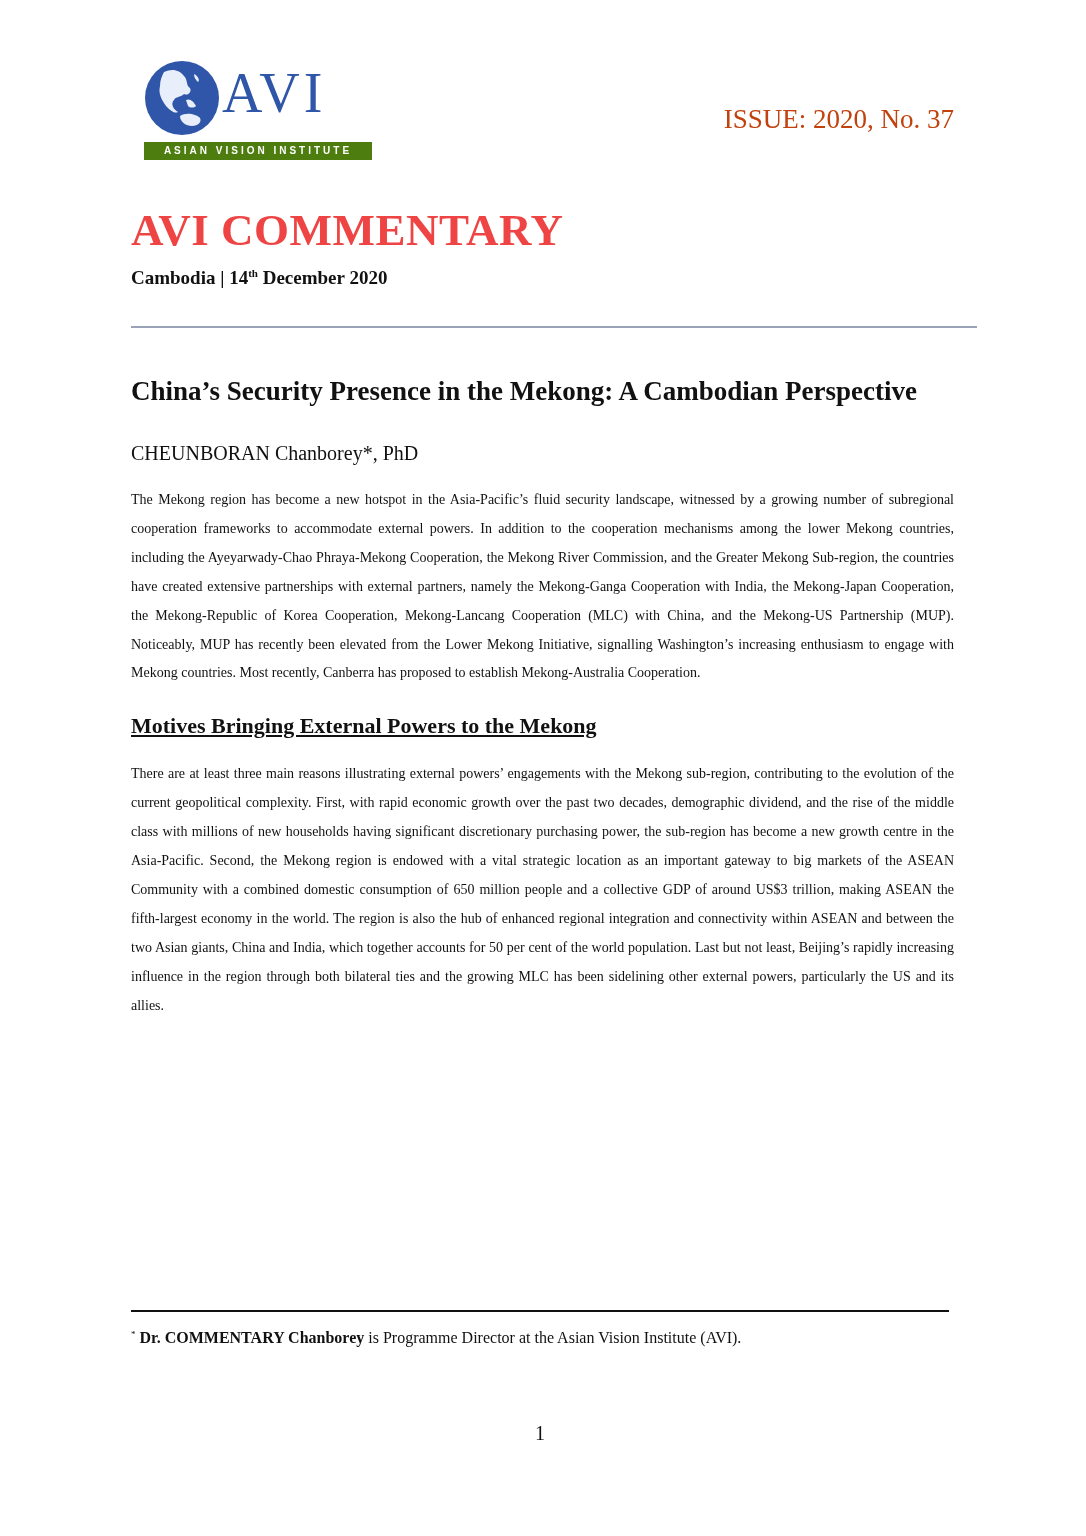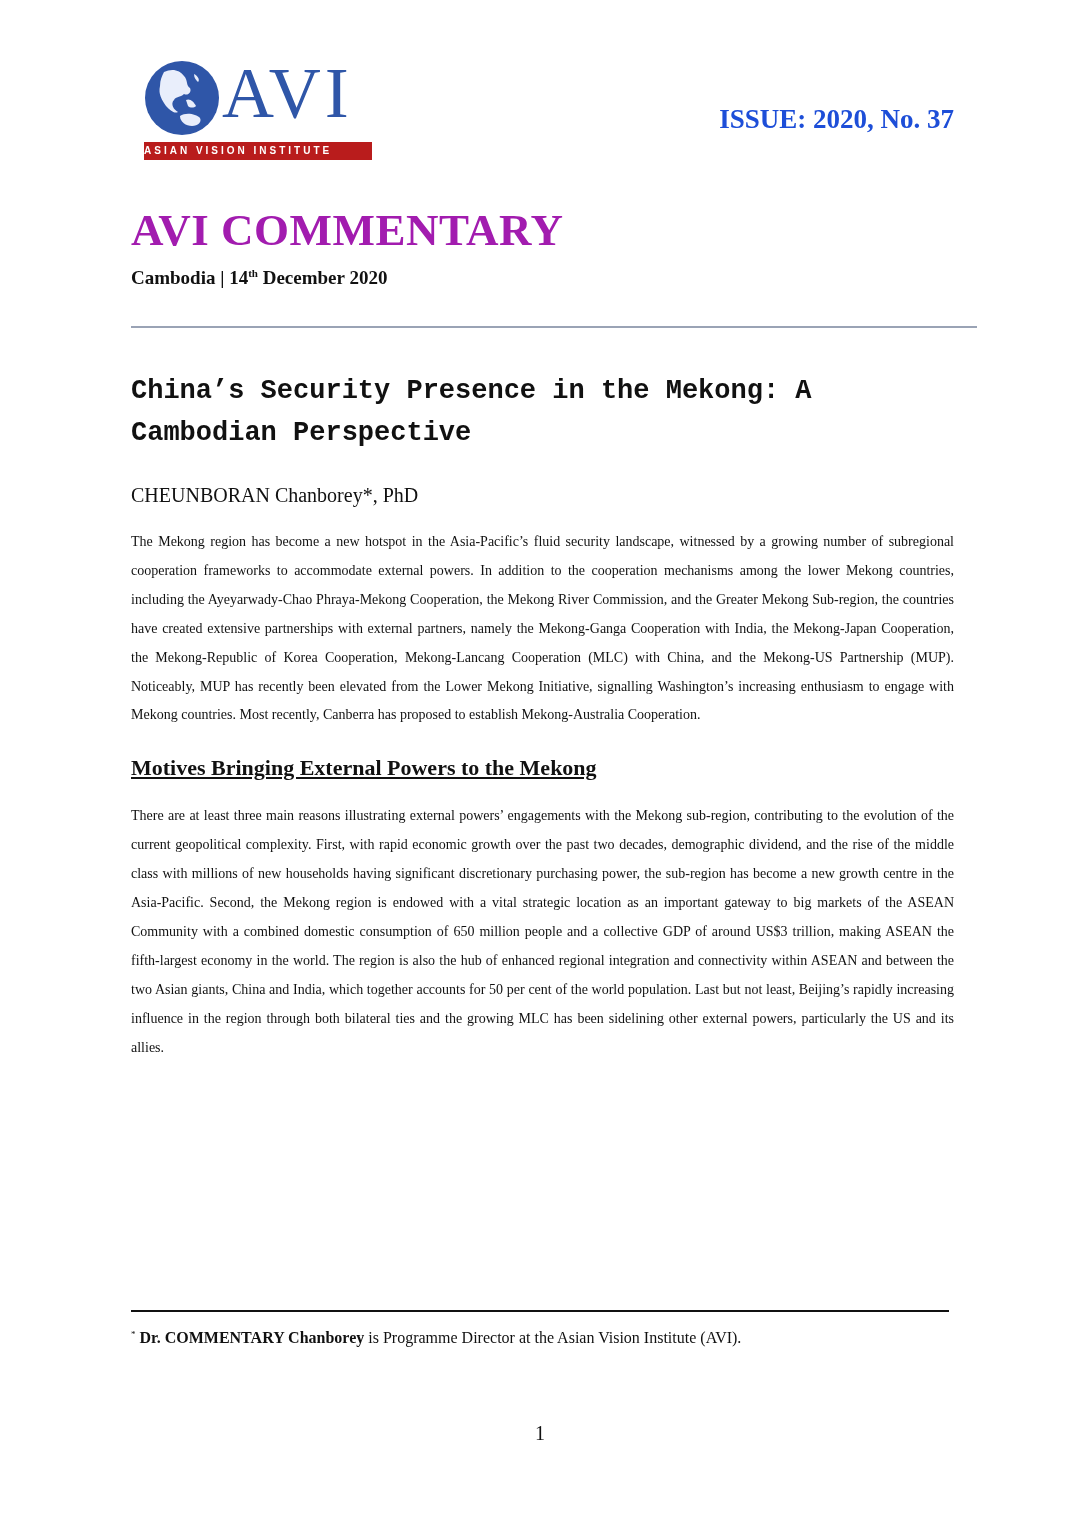--- a/index.html
+++ b/index.html
@@ -27,55 +27,55 @@
       left: 0;
       top: 2px;
       width: 76px;
       height: 76px;
     }
     .logo-letters {
       position: absolute;
       left: 78px;
       top: -6px;
       font-family: "Liberation Serif", serif;
-      font-size: 72px;
+      font-size: 56px;
       line-height: 82px;
       color: #2f56a8;
       letter-spacing: 4px;
     }
     .logo-band {
       position: absolute;
       left: 0;
       top: 84px;
       width: 228px;
       height: 18px;
-      background: #b91c1c;
+      background: #4d7c0f;
       color: #ffffff;
       font-family: "Liberation Sans", sans-serif;
       font-weight: bold;
       font-size: 10px;
       line-height: 18px;
-      text-align: left;
+      text-align: center;
       letter-spacing: 3px;
     }
     .issue {
       position: absolute;
       right: 132px;
       top: 104px;
       font-size: 27px;
-      font-weight: bold;
-      color: #1d4ed8;
+      font-weight: normal;
+      color: #c2410c;
     }
     .title {
       position: absolute;
       left: 131px;
       top: 204px;
       font-size: 45px;
       font-weight: bold;
-      color: #a21caf;
+      color: #ef4444;
       letter-spacing: 0.5px;
     }
     .dateline {
       position: absolute;
       left: 131px;
       top: 267px;
       font-size: 19px;
       font-weight: bold;
     }
     .dateline sup {
@@ -93,21 +93,20 @@
       position: absolute;
       left: 131px;
       top: 370px;
       width: 823px;
     }
     .article-title {
       font-size: 27px;
       font-weight: bold;
       line-height: 42px;
       margin: 0;
-      font-family: Liberation Mono, monospace;
     }
     .author {
       font-size: 20px;
       margin: 28px 0 0 0;
       line-height: 26px;
     }
     .para {
       font-size: 14px;
       line-height: 28.9px;
       text-align: justify;

